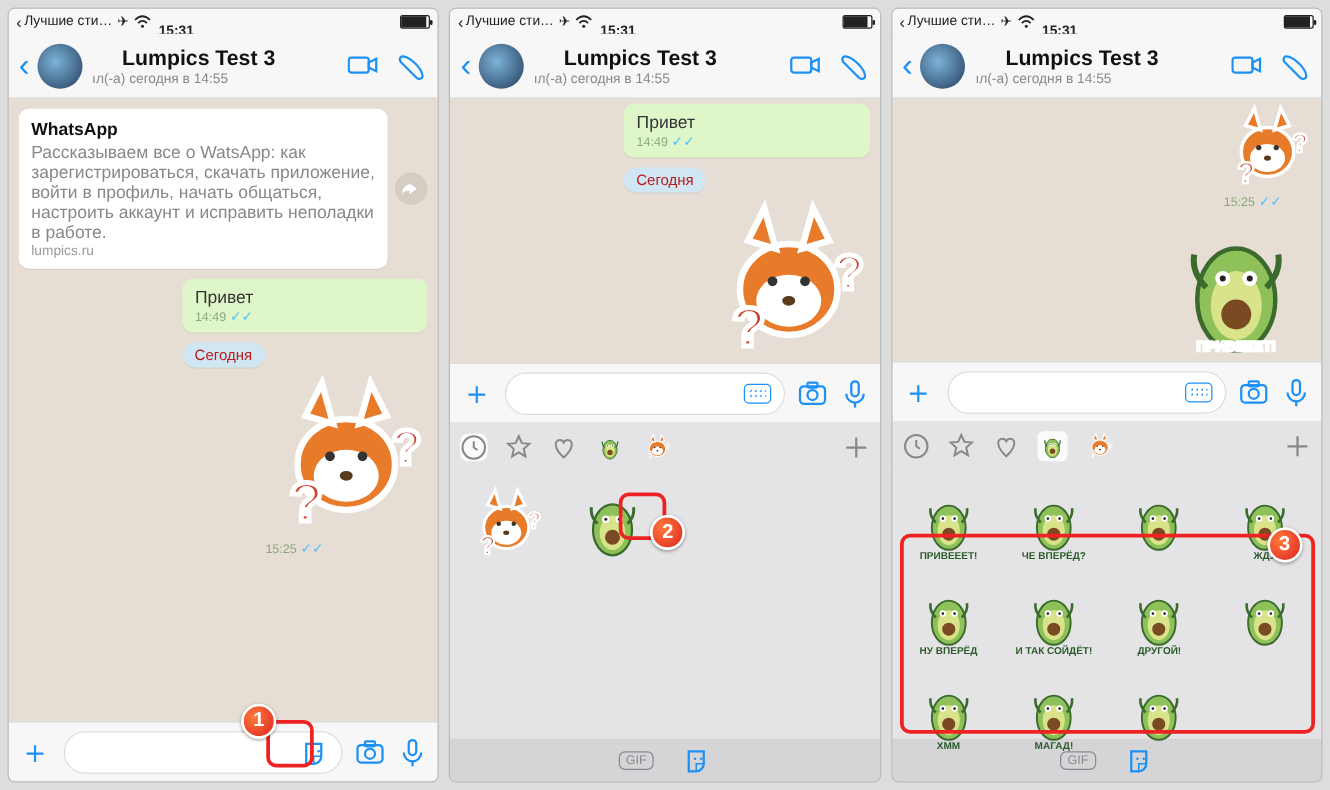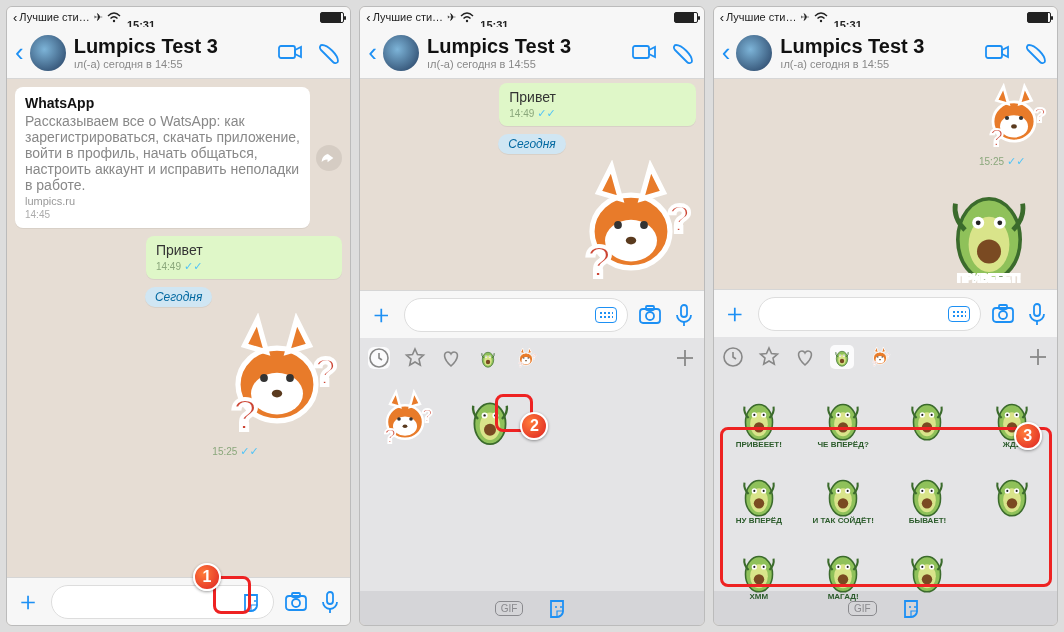--- a/index.html
+++ b/index.html
@@ -51,21 +51,21 @@
     border-bottom: 1px solid #d6d6d6;
     display: flex; align-items: center; padding: 0 8px;
   }
   .back-btn { color:#1d90f4; font-size:26px; margin-right:6px; }
   .avatar {
     width:36px; height:36px; border-radius:50%;
     background: radial-gradient(circle at 40% 40%, #7db4d8, #213a5c);
     margin-right:8px; flex-shrink:0;
   }
   .titles { flex:1; overflow:hidden; }
-  .title { font-size:20px; font-weight:600; color:#111; }
+  .title { font-size:17px; font-weight:600; color:#111;margin-left:24px; }
   .subtitle { font-size:11px; color:#888; }
   .head-icons { display:flex; gap:14px; color:#1d90f4; }
   .chatbody {
     flex:1; background:#e6ddd4; overflow:hidden; position:relative;
     padding: 8px;
   }
   .msg {
     background:#fff; border-radius:8px; padding:8px 10px;
     max-width: 90%; font-size:14px; color:#333;
     box-shadow: 0 1px 0 rgba(0,0,0,.06); position:relative;
@@ -80,25 +80,24 @@
     width:26px; height:26px; border-radius:50%; background:#d5ccc3;
     display:flex; align-items:center; justify-content:center; color:#fff;
   }
   .out {
     background:#dff7c8; margin-left:auto; max-width:60%;
     padding:6px 10px;
   }
   .out .mtime { color:#8aa77b; }
   .ticks { color:#4fc3f7; font-size:11px; margin-left:3px; }
   .daychip {
-    background:#d0e6f3; color:#0369a1; font-size:12px;
+    background:#d0e6f3; color:#b91c1c; font-size:12px;
     padding:3px 10px; border-radius:10px; width:max-content;
     margin:6px auto;
     box-shadow: 0 1px 0 rgba(0,0,0,.06);
-    font-style: italic;
   }
   .sticker-wrap {
     margin-left:auto; width:max-content; margin-bottom:6px;
   }
   .sticker {
     width:130px; height:130px; position:relative;
   }
   .sticker-time { font-size:10px; color:#8aa77b; margin-top:2px; }
   .inputbar {
     height:48px; background:#f7f7f7; border-top:1px solid #d6d6d6;
@@ -274,21 +273,20 @@
           </svg>
         </span>
     </div>
   </div>
 
   <div class="chatbody">
     <div class="msg" style="padding-right:4px">
       <div class="msgtitle">WhatsApp</div>
       <div style="color:#888">Рассказываем все о WatsApp: как зарегистрироваться, скачать приложение, войти в профиль, начать общаться, настроить аккаунт и исправить неполадки в работе.</div>
       <div class="source">lumpics.ru</div>
-      <div class="mtime">14:45</div>
       <div class="fwd-circle">
           <svg width="16" height="16" viewBox="0 0 22 22">
             <use href="#fwd"></use>
           </svg>
         </div>
     </div>
 
     <div class="msg out">
       <span>Привет</span>
       <div class="mtime"><span>14:49</span><span class="ticks">✓✓</span></div>
@@ -610,21 +608,21 @@
       <div class="stickcell">
         <svg viewBox="0 0 100 100" width="52" height="52">
           <use href="#avo"></use>
         </svg>
         <span class="cap">И ТАК СОЙДЁТ!</span>
       </div>
       <div class="stickcell">
         <svg viewBox="0 0 100 100" width="52" height="52">
           <use href="#avo"></use>
         </svg>
-        <span class="cap">БЫВАЕТ!</span>
+        <span class="cap">ДРУГОЙ!</span>
       </div>
       <div class="stickcell">
         <svg viewBox="0 0 100 100" width="52" height="52">
           <use href="#avo"></use>
         </svg>
       </div>
       <div class="stickcell">
         <svg viewBox="0 0 100 100" width="52" height="52">
           <use href="#avo"></use>
         </svg>

